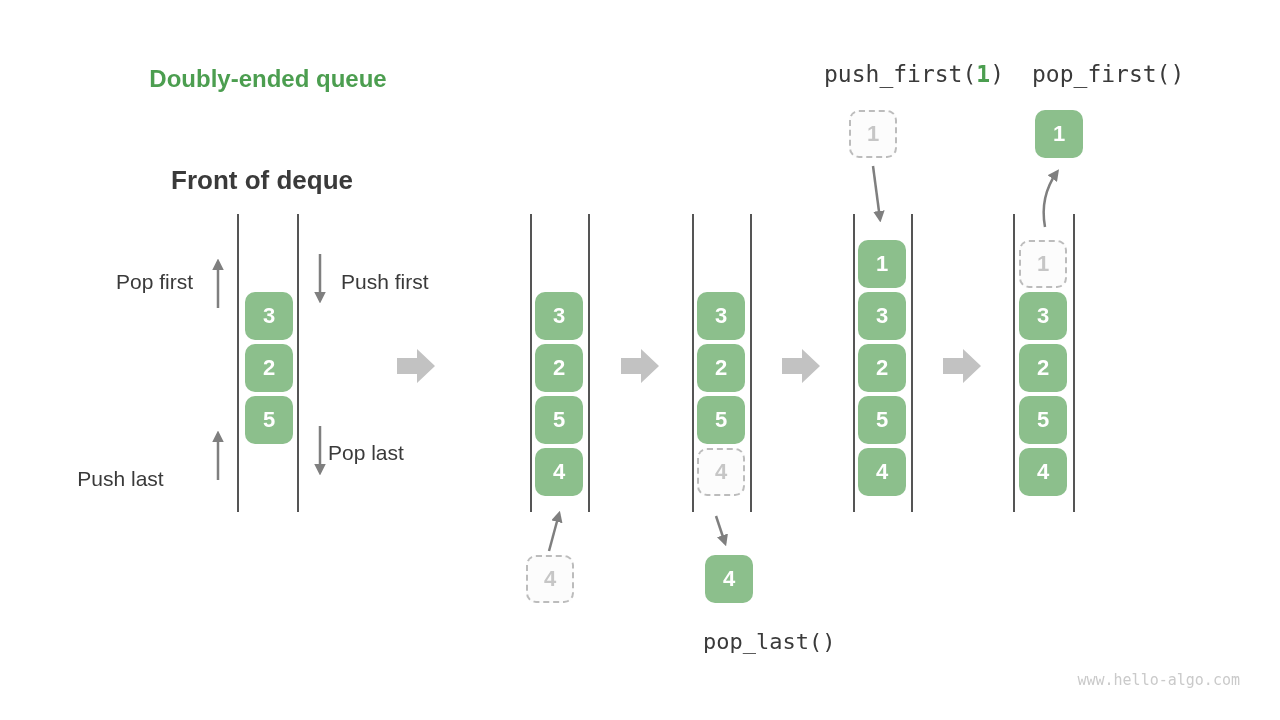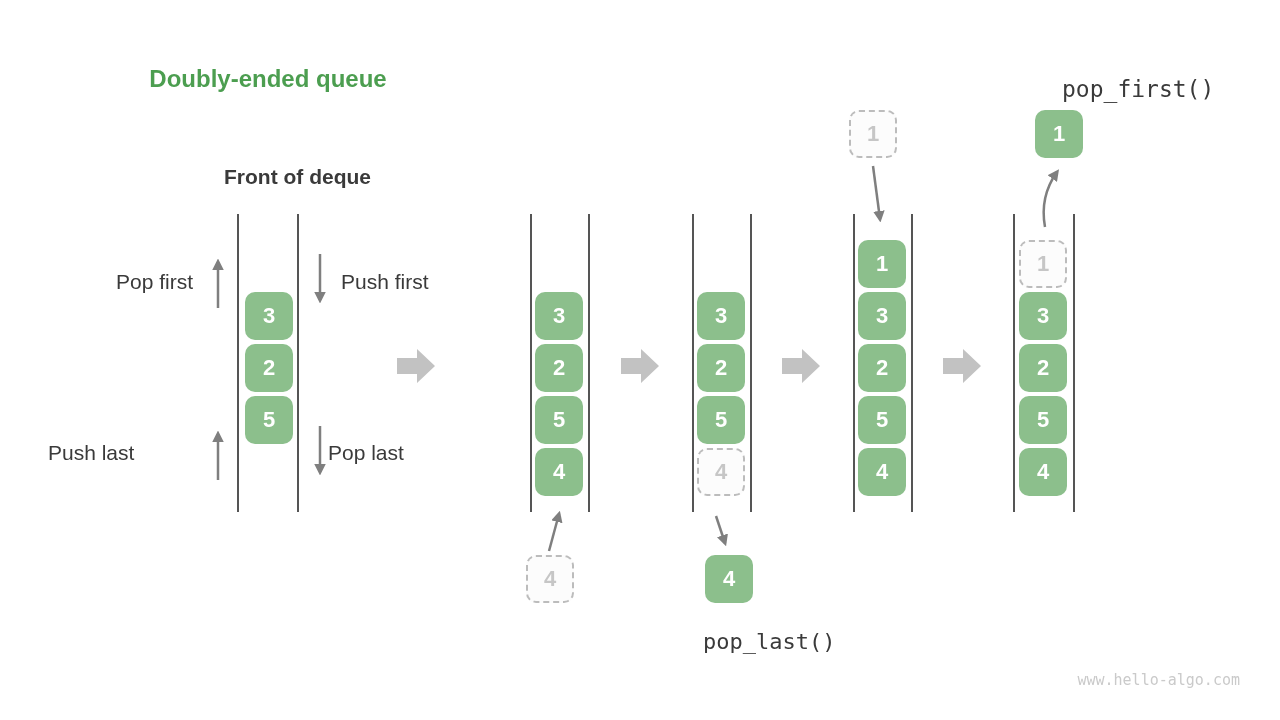--- a/index.html
+++ b/index.html
@@ -7,22 +7,22 @@
     position:relative;width:1280px;height:692px;background:#fff;overflow:hidden;
     font-family:"Liberation Sans", sans-serif;
     border-radius:31px;
   }
   .abs{position:absolute;}
   .title{
     left:118px;top:58px;width:300px;text-align:center;
     color:var(--accent-green,#4c9e50);font-size:24px;font-weight:bold;line-height:42px;
   }
   .h-label{
-    width:200px;text-align:right;color:var(--text-dark,#3a3a3a);
-    font-size:21px;font-weight:bold;
+    width:200px;text-align:left;color:var(--text-dark,#3a3a3a);
+    font-size:26px;font-weight:bold;
   }
   .dir-label{
     color:var(--text-dark,#3a3a3a);font-size:21px;font-weight:normal;white-space:nowrap;
   }
   .vline{width:2px;background:var(--line,#555555);}
   .cell{
     width:48px;height:48px;border-radius:10px;box-sizing:border-box;
     background:var(--cell-green,#8cbf8c);color:var(--cell-text,#ffffff);
     font-size:22px;font-weight:bold;display:flex;align-items:center;justify-content:center;
   }
@@ -77,21 +77,21 @@
   </svg>
 
   <div class="abs title">
     <div>Doubly-ended queue</div>
   </div>
 
   <div class="abs h-label" style="left:171px;top:165px;">Front of deque</div>
 
   <div class="abs dir-label" style="left:48px;top:270px;width:145px;text-align:right;">Pop first</div>
   <div class="abs dir-label" style="left:341px;top:270px;">Push first</div>
-  <div class="abs dir-label" style="left:48px;top:441px;width:145px;text-align:left;">Push last</div>
+  <div class="abs dir-label" style="left:48px;top:467px;width:145px;text-align:center;">Push last</div>
   <div class="abs dir-label" style="left:328px;top:441px;">Pop last</div>
 
   <div class="abs vline" style="left:237px;top:214px;height:298px;"></div>
   <div class="abs vline" style="left:297px;top:214px;height:298px;"></div>
   <div class="abs cell" style="left:245px;top:292px;">3</div>
   <div class="abs cell" style="left:245px;top:344px;">2</div>
   <div class="abs cell" style="left:245px;top:396px;">5</div>
 
   <div class="abs vline" style="left:530px;top:214px;height:298px;"></div>
   <div class="abs vline" style="left:588px;top:214px;height:298px;"></div>
@@ -120,19 +120,20 @@
 
   <div class="abs vline" style="left:1013px;top:214px;height:298px;"></div>
   <div class="abs vline" style="left:1073px;top:214px;height:298px;"></div>
   <div class="abs cell ghost" style="left:1019px;top:240px;">1</div>
   <div class="abs cell" style="left:1019px;top:292px;">3</div>
   <div class="abs cell" style="left:1019px;top:344px;">2</div>
   <div class="abs cell" style="left:1019px;top:396px;">5</div>
   <div class="abs cell" style="left:1019px;top:448px;">4</div>
   <div class="abs cell" style="left:1035px;top:110px;">1</div>
 
-  <div class="abs code code-top" style="left:1032px;top:76px;margin-left:30px;">pop_first()</div>
+  <div class="abs code code-top" style="left:824px;top:61px;"><span>push_first(</span><span class="arg">1</span><span>)</span></div>
+  <div class="abs code code-top" style="left:1032px;top:61px;">pop_first()</div>
 
   <div class="abs code code-bottom" style="left:703px;top:629px;">pop_last()</div>
 
   <div class="abs watermark">www.hello-algo.com</div>
 
 </div>
 
 </body></html>

